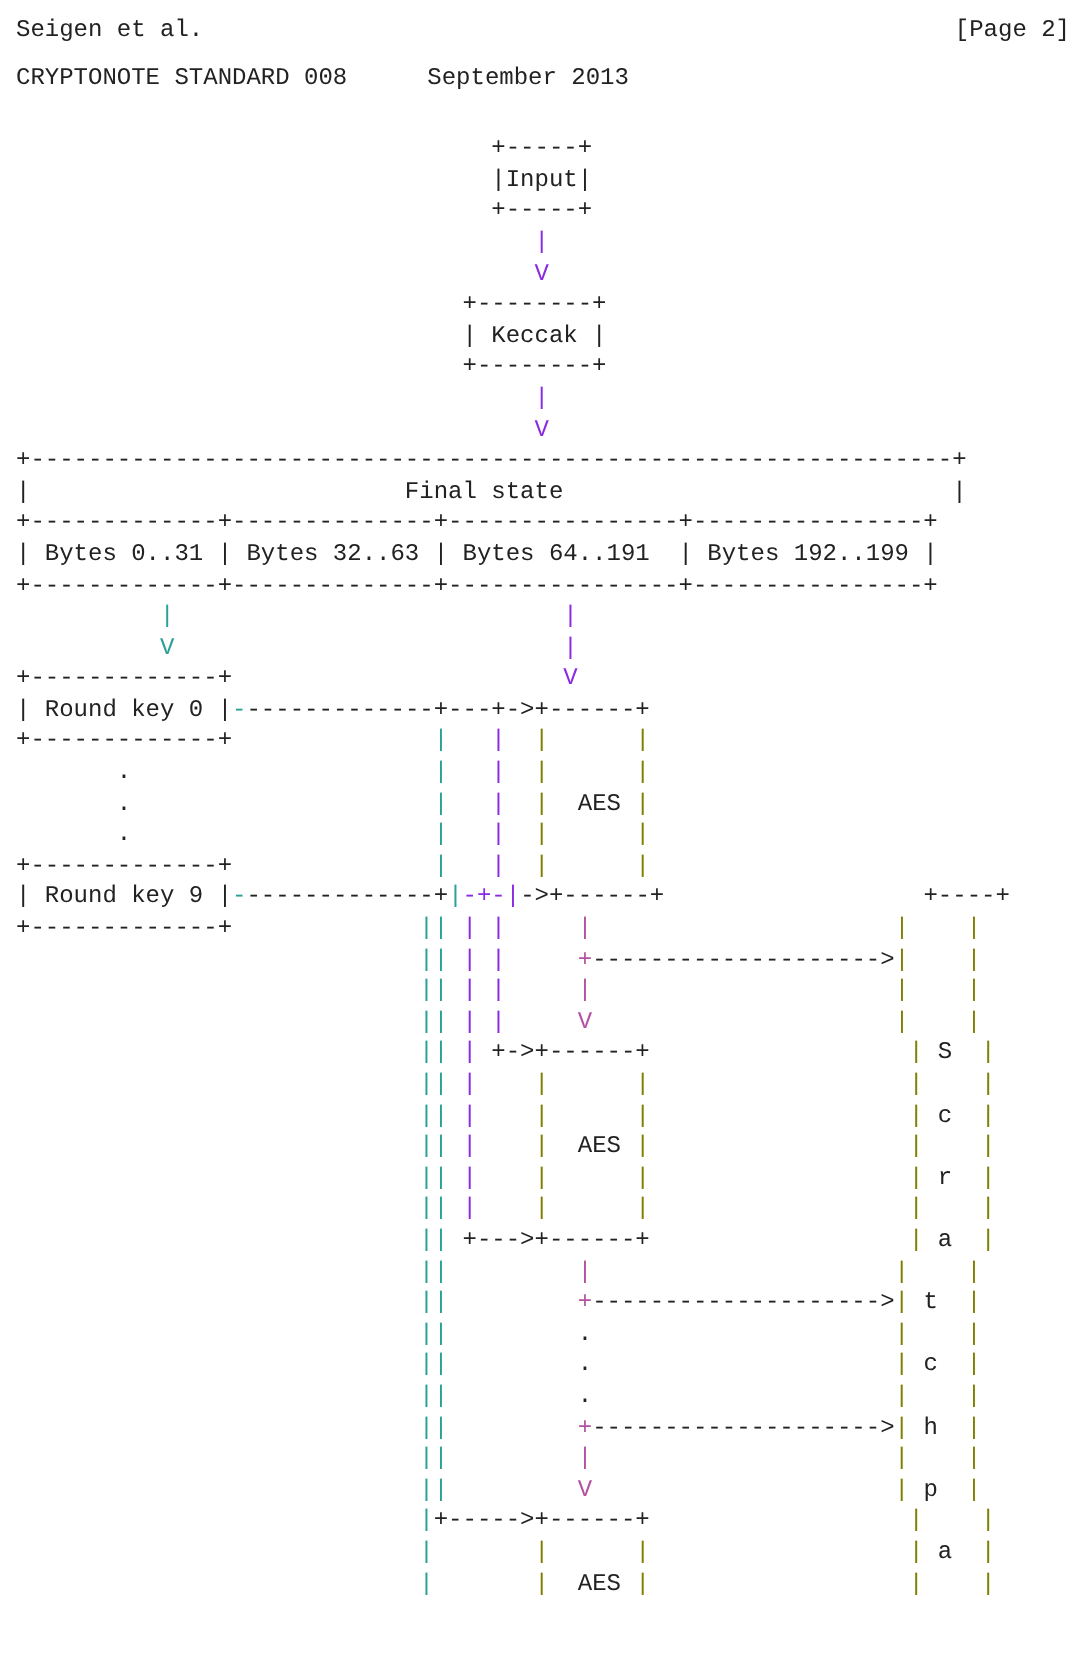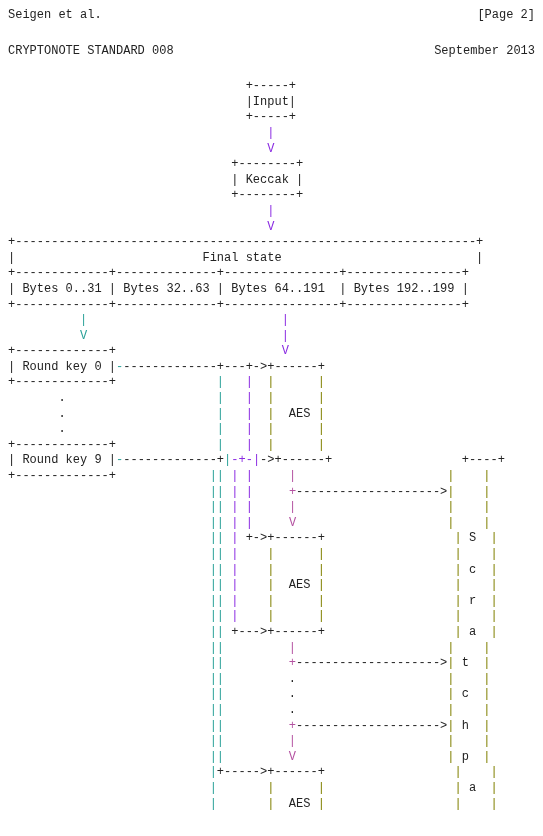--- a/index.html
+++ b/index.html
@@ -9,26 +9,25 @@
     font-family: "Consolas", "Menlo", "Courier New", monospace;
     font-size: 12px;
     line-height: 1.3;
     color: #222;
     width: 543px;
     box-sizing: border-box;
   }
   .header {
     display: flex;
     justify-content: space-between;
-    margin-bottom: 20px;
+    margin-bottom: 8px;
     text-align: right;
   }
   .subheader {
     display: flex;
-    justify-content: space-between;
     margin-bottom: 20px;
     gap: 40px;
   }
   pre {
     margin: 0;
     white-space: pre;
     font-family: inherit;
     font-size: 12px;
     line-height: 1.3;
     letter-spacing: 0;

